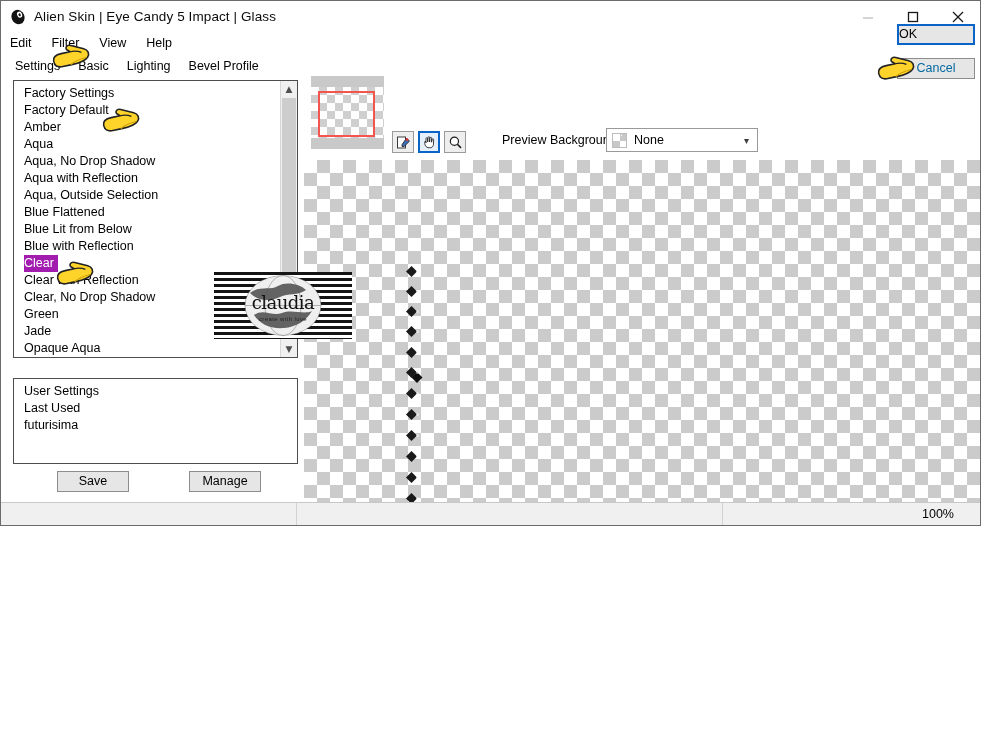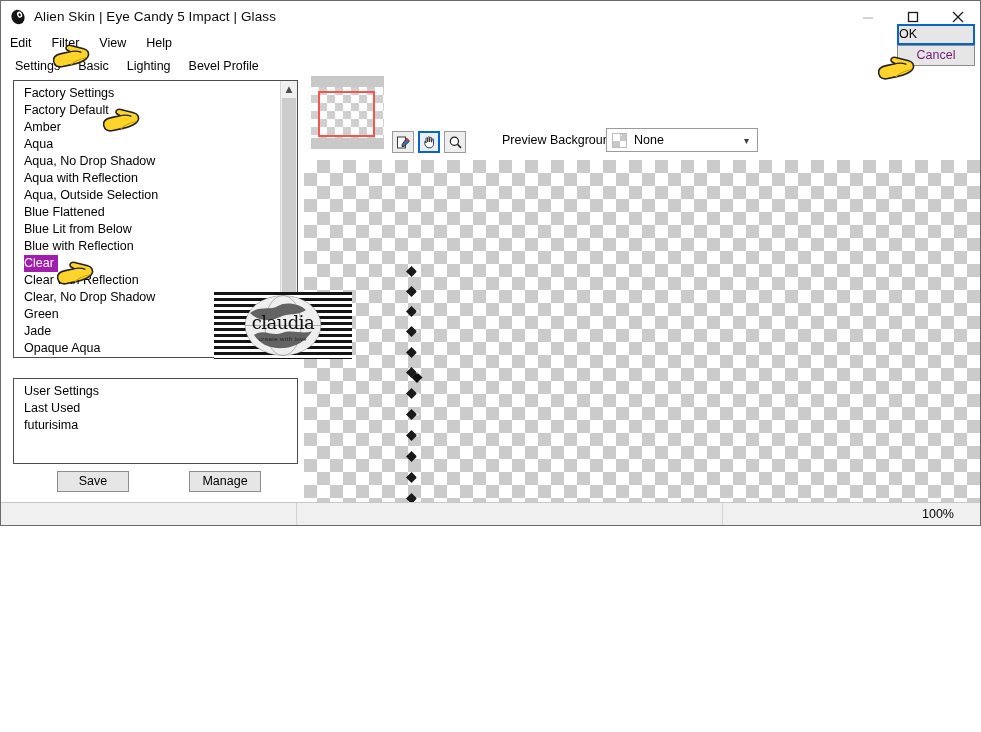--- a/index.html
+++ b/index.html
@@ -182,28 +182,28 @@
   }
   
   .okbox{
     position:absolute;right:6px;top:24px;width:78px;
   }
   .okbtn{
     height:21px;line-height:17px;text-align:left;font-size:12.5px;
     background:#e6e6e6;border:2px solid #0a64c8;box-sizing:border-box;color:#000;
   }
   .cancelbtn{
-    margin-top:0;height:21px;line-height:19px;text-align:center;font-size:12.5px;
-    background:#e6e6e6;border:1px solid #8d8d8d;box-sizing:border-box;color:#701a75;
+    margin-top:13px;height:21px;line-height:19px;text-align:center;font-size:12.5px;
+    background:#e6e6e6;border:1px solid #8d8d8d;box-sizing:border-box;color:#0369a1;
   }
   
   .hand{position:absolute;pointer-events:none;}
   
   .watermark{
-    position:absolute;left:214px;top:292px;width:138px;height:67px;pointer-events:none;
+    position:absolute;left:214px;top:272px;width:138px;height:67px;pointer-events:none;
   }
   .wm-stripes{
     position:absolute;left:0;top:0;width:138px;height:67px;
     background-image:repeating-linear-gradient(to bottom,#141414 0 3px,#ffffff 3px 6px);
   }
   .wm-globe{
     position:absolute;left:30px;top:3px;width:78px;height:61px;border-radius:50%;
     overflow:hidden;
   }
   .wm-text{

